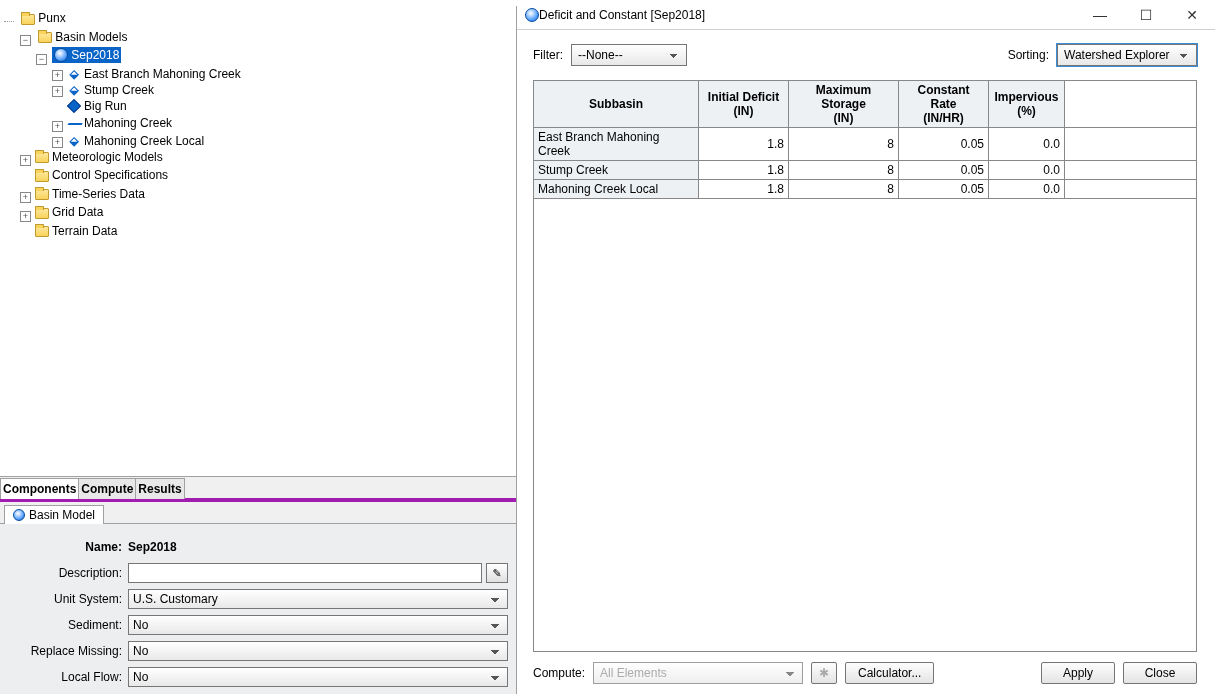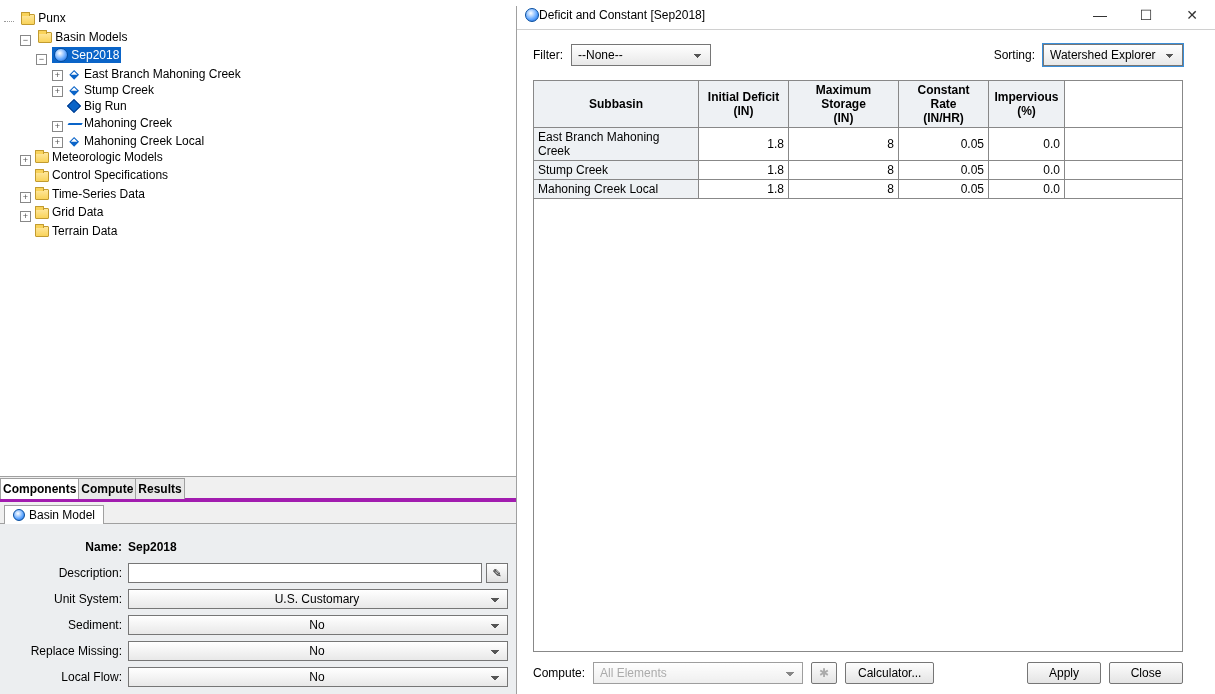--- a/index.html
+++ b/index.html
@@ -152,21 +152,21 @@
   .field-row{
     display:flex;align-items:center;margin-bottom:4px;height:22px;
   }
   .field-label{
     width:120px;text-align:right;padding-right:6px;font-size:12px;
   }
   .field-label.bold{font-weight:bold;}
   .field-control{flex:1;display:flex;gap:4px;}
   .select,.textbox{
     flex:1;height:20px;font-size:12px;
-    border:1px solid #767676;background:#fff;padding:1px 16px;text-align:center;
+    border:1px solid #767676;background:#fff;padding:1px 4px;
   }
   .select{
     appearance:none;
     background:
       linear-gradient(45deg, transparent 50%, #555 50%) calc(100% - 12px) 8px / 4px 4px no-repeat,
       linear-gradient(-45deg, transparent 50%, #555 50%) calc(100% - 8px) 8px / 4px 4px no-repeat,
       linear-gradient(#fff,#e8e8e8);
     padding-right:18px;
   }
   .mini-btn{
@@ -190,21 +190,21 @@
   }
   .win-title{flex:1;font-size:12px;display:flex;align-items:center;gap:0;}
   .win-controls{display:flex;}
   .win-btn{
     width:46px;height:30px;
     display:inline-flex;align-items:center;justify-content:center;
     font-size:14px;color:#333;cursor:pointer;
   }
   .win-body{
     flex:1;display:flex;flex-direction:column;
-    padding:14px 32px 10px 16px;
+    padding:14px 18px 10px 16px;
   }
   .toolbar-row{
     display:flex;align-items:center;gap:8px;
     margin-bottom:14px;
   }
   .toolbar-row .spacer{flex:1;}
   .lbl{font-size:12px;}
   .combo{
     height:22px;font-size:12px;
     border:1px solid #767676;background:linear-gradient(#fff,#e8e8e8);
@@ -400,21 +400,21 @@
           </div>
         <div class="win-btn close">
             <span>✕</span>
           </div>
       </div>
     </div>
 
     <div class="win-body">
       <div class="toolbar-row">
         <span class="lbl">Filter:</span>
-        <select class="combo" style="width:140px"><option>--None--</option></select>
+        <select class="combo" style="width:116px"><option>--None--</option></select>
         <span class="spacer"></span>
         <span class="lbl">Sorting:</span>
         <select class="combo highlight" style="width:140px"><option>Watershed Explorer</option></select>
       </div>
 
       <table class="grid">
         <colgroup>
           <col style="width:165px">
             <col style="width:90px">
             <col style="width:110px">

